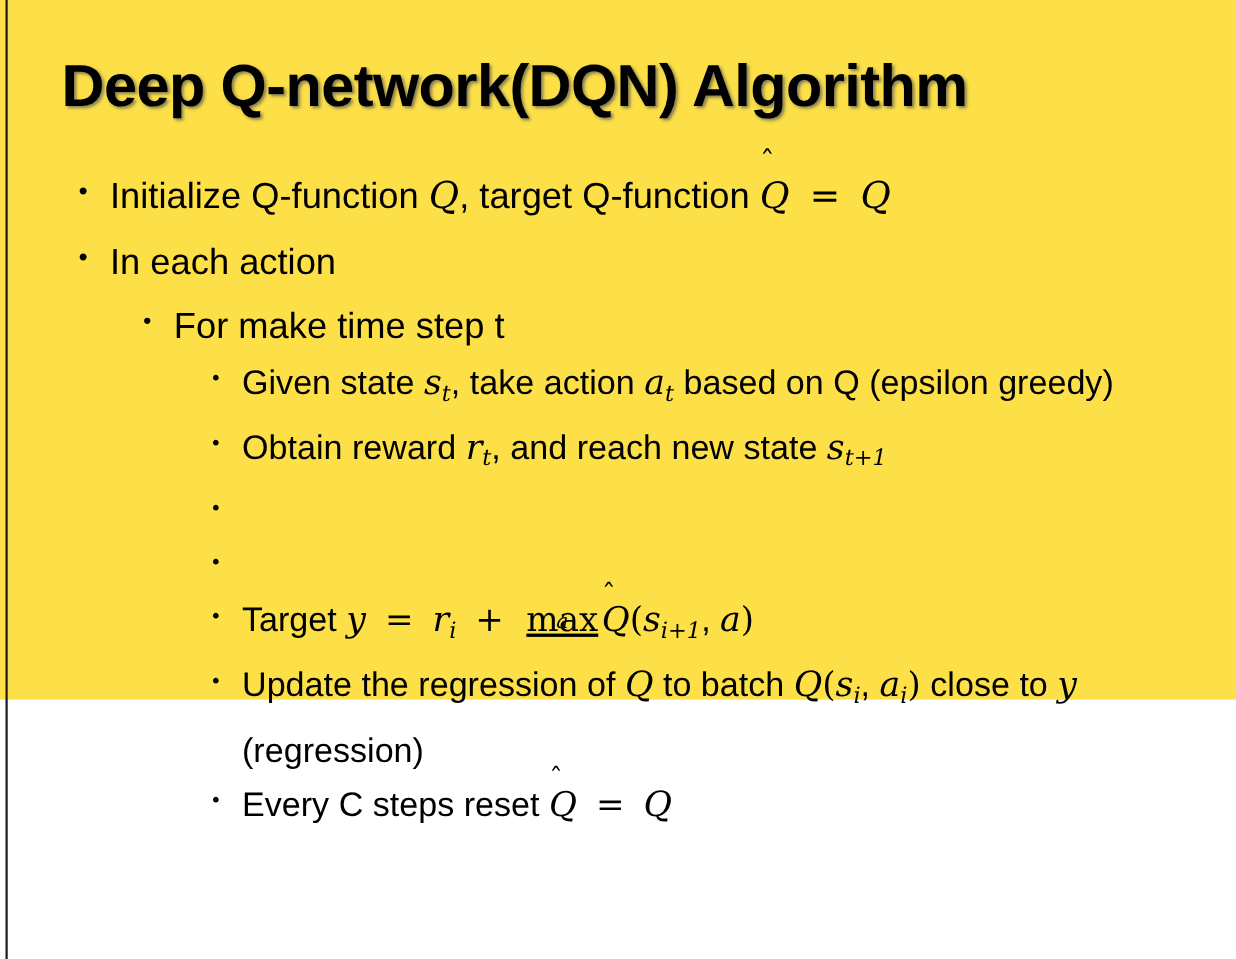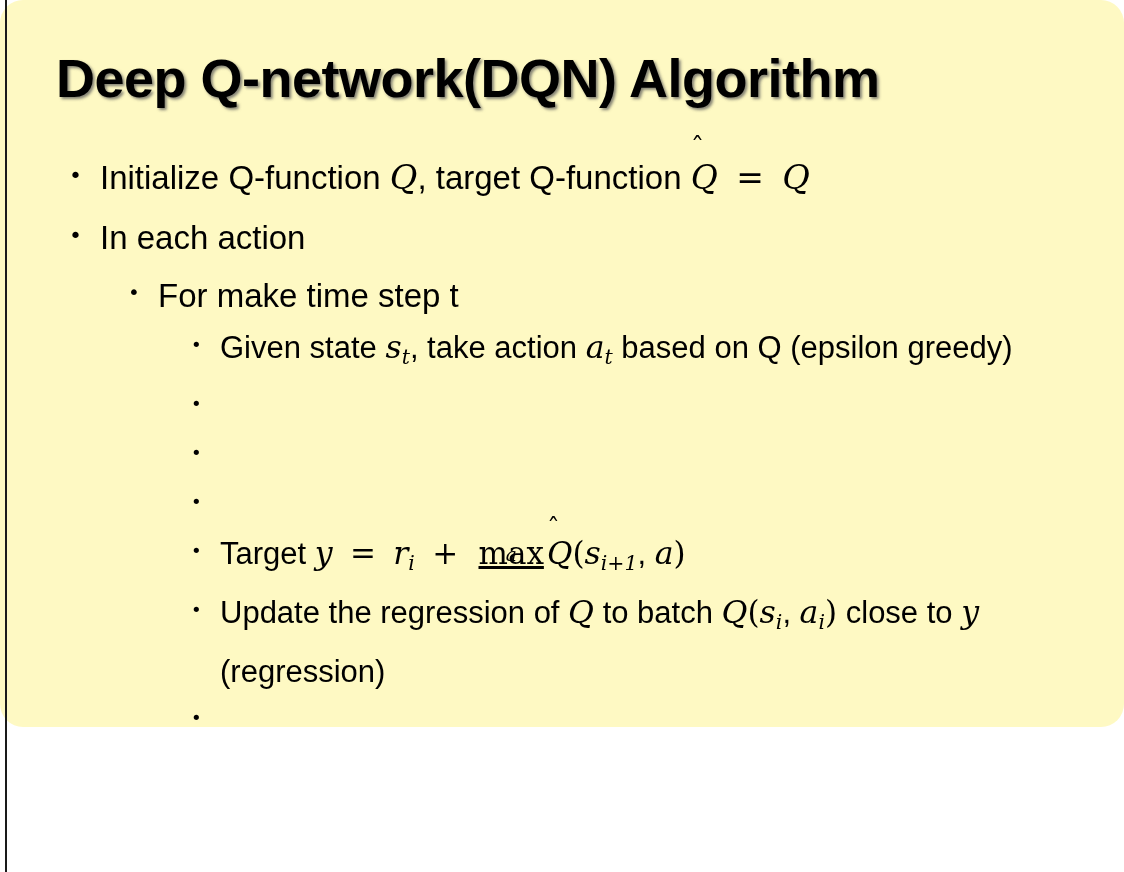--- a/index.html
+++ b/index.html
@@ -10,24 +10,23 @@
     width: 1124px;
     height: 872px;
     background: #ffffff;
     font-family: "Liberation Sans", sans-serif;
     overflow: hidden;
   }
 
   .slide {
     position: relative;
     width: 1124px;
-    height: 727px;
-    background: #fef9c3;
+    height: 636px;
+    background: #fde047;
     box-sizing: border-box;
-    border-radius: 23px;
   }
 
   
   .left-edge-rule {
     position: absolute;
     left: 5px;
     top: 0px;
     width: 2px;
     height: 872px;
     background: #1a1a1a;
@@ -180,20 +179,21 @@
       <span class="btext">For make time step t</span>
     </div>
 
     <div class="bullet-row lvl4">
       <span class="dot">•</span>
       <span class="btext"><span>Given state </span><span class="mi">s</span><span class="msub">t</span><span>, take action </span><span class="mi">a</span><span class="msub">t</span><span> based on Q (epsilon greedy)</span></span>
     </div>
 
     <div class="bullet-row lvl4">
       <span class="dot">•</span>
+      <span class="btext"><span>Obtain reward </span><span class="mi">r</span><span class="msub">t</span><span>, and reach new state </span><span class="mi">s</span><span class="msub">t+1</span></span>
     </div>
 
     <div class="bullet-row lvl4">
       <span class="dot">•</span>
     </div>
 
     <div class="bullet-row lvl4">
       <span class="dot">•</span>
     </div>
 
@@ -202,16 +202,17 @@
       <span class="btext"><span>Target </span><span class="mi">y</span><span class="eqsp"> </span><span class="mop">=</span><span class="eqsp"> </span><span class="mi">r</span><span class="msub">i</span><span class="eqsp"> </span><span class="mop">+</span><span class="eqsp"> </span><span class="maxop"><span>max</span><span class="lim">a</span></span><span class="hatq"><span class="hat">̂</span><span>Q</span></span><span class="mop">(</span><span class="mi">s</span><span class="msub">i+1</span><span>, </span><span class="mi">a</span><span class="mop">)</span></span>
     </div>
 
     <div class="bullet-row lvl4">
       <span class="dot">•</span>
       <span class="btext"><span>Update the regression of </span><span class="mi">Q</span><span> to batch </span><span class="mi">Q</span><span class="mop">(</span><span class="mi">s</span><span class="msub">i</span><span>, </span><span class="mi">a</span><span class="msub">i</span><span class="mop">)</span><span> close to </span><span class="mi">y</span><span> (regression)</span></span>
     </div>
 
     <div class="bullet-row lvl4">
       <span class="dot">•</span>
+      <span class="btext"><span>Every C steps reset </span><span class="hatq"><span class="hat">̂</span><span>Q</span></span><span class="eqsp"> </span><span class="mop">=</span><span class="eqsp"> </span><span class="mi">Q</span></span>
     </div>
 
   </div>
 </div>
 
 </body></html>

